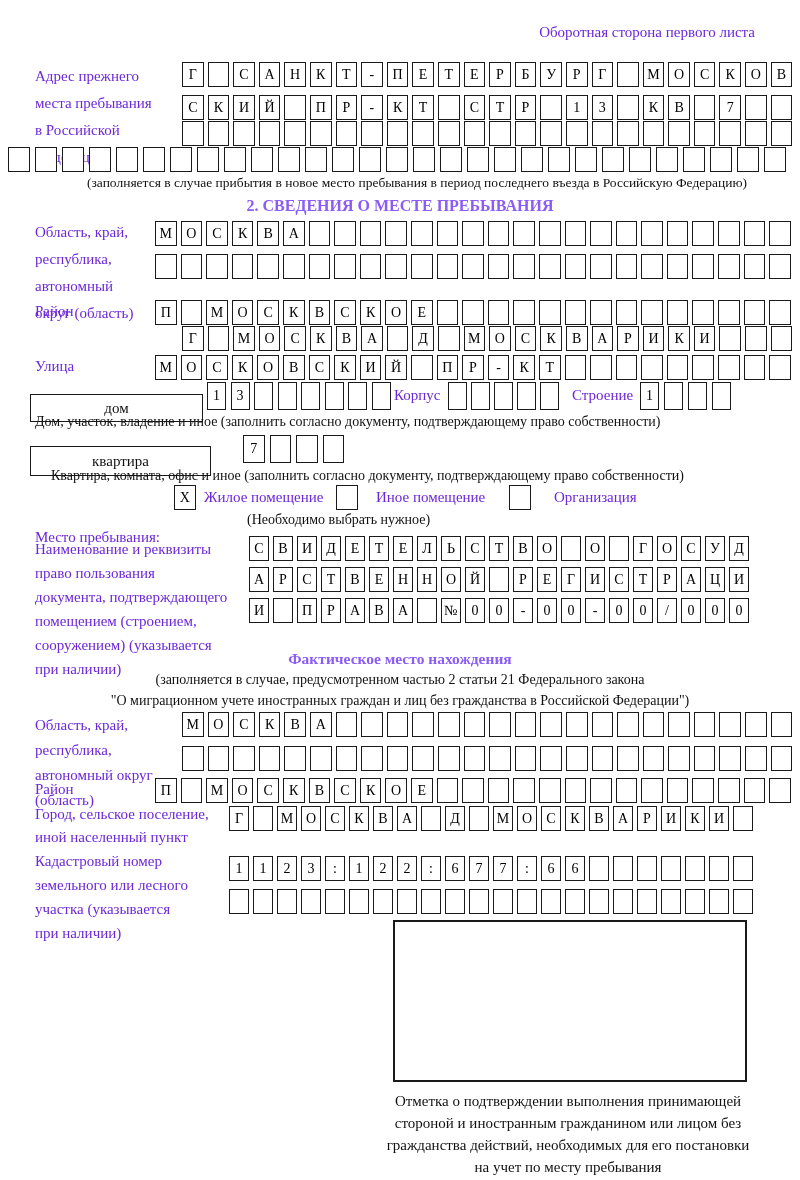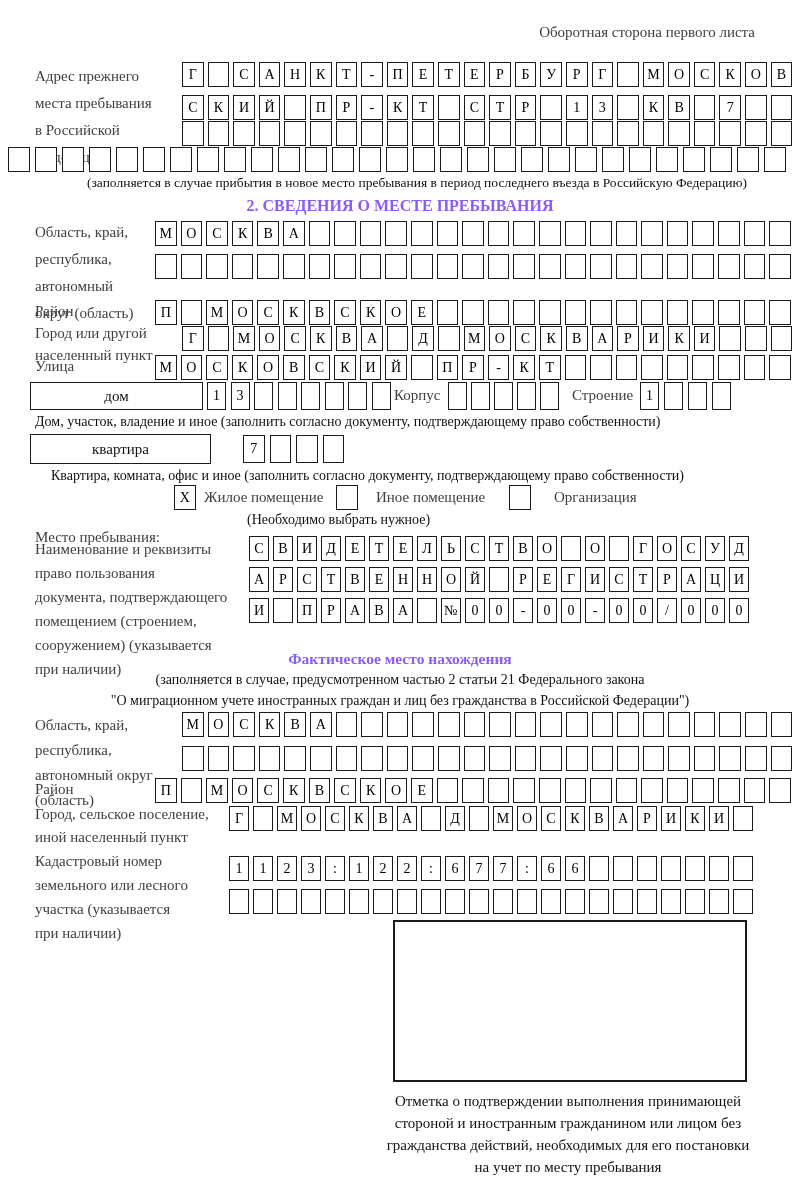--- a/index.html
+++ b/index.html
@@ -1,31 +1,31 @@
 <!DOCTYPE html>
 <html><head>
 <meta charset="utf-8">
 <style>
   html,body{margin:0;padding:0;background:#fff;}
   .page{position:relative;width:800px;height:1180px;background:#ffffff;color:#111;
         font-family:"Liberation Serif","DejaVu Serif",serif;overflow:hidden;}
   .abs{position:absolute;}
-  .lbl{font-size:15px;color:#404040;white-space:nowrap;}
+  .lbl{font-size:15px;color:#6d28d9;white-space:nowrap;}
   .cap{font-size:13.5px;color:#111;white-space:nowrap;}
   .title{font-weight:bold;font-size:16px;color:#8b5cf6;white-space:nowrap;}
   .center{left:0;width:800px;text-align:center;}
   .boxrow{display:flex;gap:4px;}
   .box{box-sizing:border-box;width:21.6px;height:25px;border:1.6px solid #1a1a1a;background:#fff;
        display:flex;align-items:center;justify-content:center;
        font-size:14px;line-height:1;font-family:"Liberation Serif","DejaVu Serif",serif;color:#000;}
   .w22{width:22px;} .w20{width:20px;} .w19{width:19px;}
   .g5{gap:5px;} .g45{gap:4.5px;}
   .h28 .box{height:28px;} .h28{height:28px;}
   .widebox{box-sizing:border-box;border:1.8px solid #1a1a1a;background:#fff;display:flex;
-           align-items:center;justify-content:center;font-size:15px;color:#111;}
+           align-items:center;justify-content:center;font-size:15px;color:#111;margin-top:12px;}
   .stamp{box-sizing:border-box;border:2px solid #1a1a1a;background:#fff;}
   .stampcap{font-size:15px;line-height:22px;text-align:center;color:#111;}
 </style>
 </head>
 <body>
 
 <div class="page">
 
   <div class="abs lbl" style="top:24px;right:45px;">Оборотная сторона первого листа</div>
 
@@ -231,24 +231,20 @@
       <span class="box"></span>
       <span class="box"></span>
       <span class="box"></span>
       <span class="box"></span>
       <span class="box"></span>
       <span class="box"></span>
       <span class="box"></span>
       <span class="box"></span>
     </div>
 
-  <div class="abs lbl" style="left:35px;top:322px;line-height:22px;">
-    <div>Город или другой</div>
-    <div>населенный пункт</div>
-  </div>
   <div class="abs boxrow" style="left:182px;top:326px;">
       <span class="box">Г</span>
       <span class="box"></span>
       <span class="box">М</span>
       <span class="box">О</span>
       <span class="box">С</span>
       <span class="box">К</span>
       <span class="box">В</span>
       <span class="box">А</span>
       <span class="box"></span>

